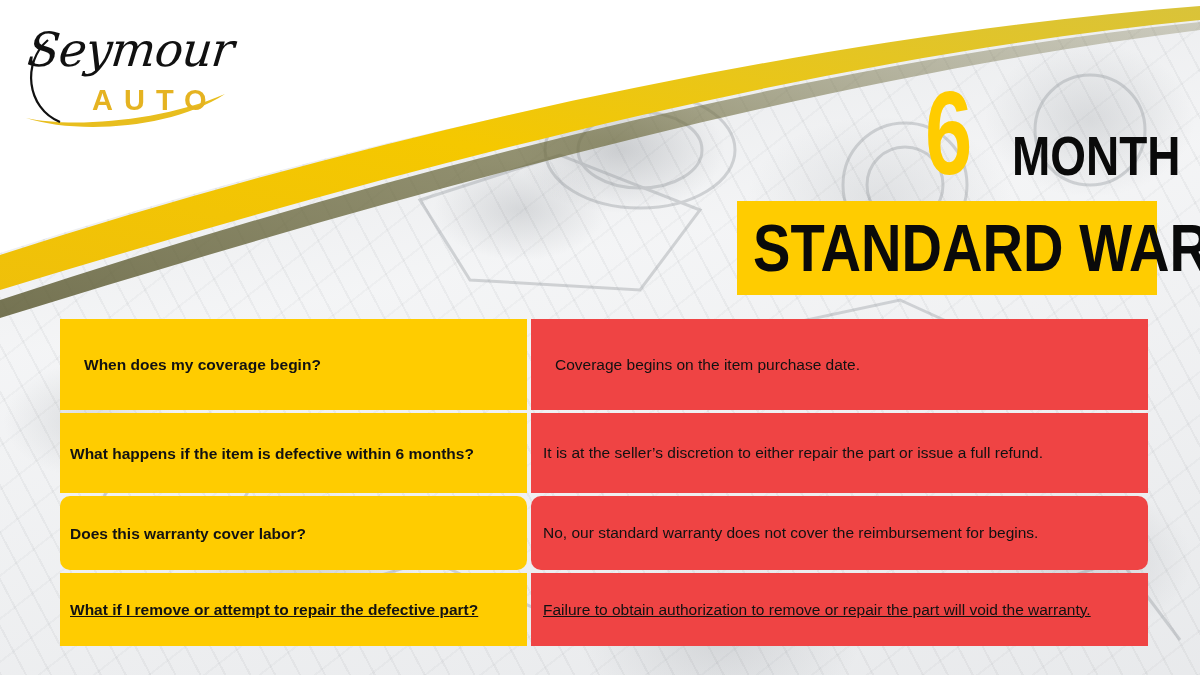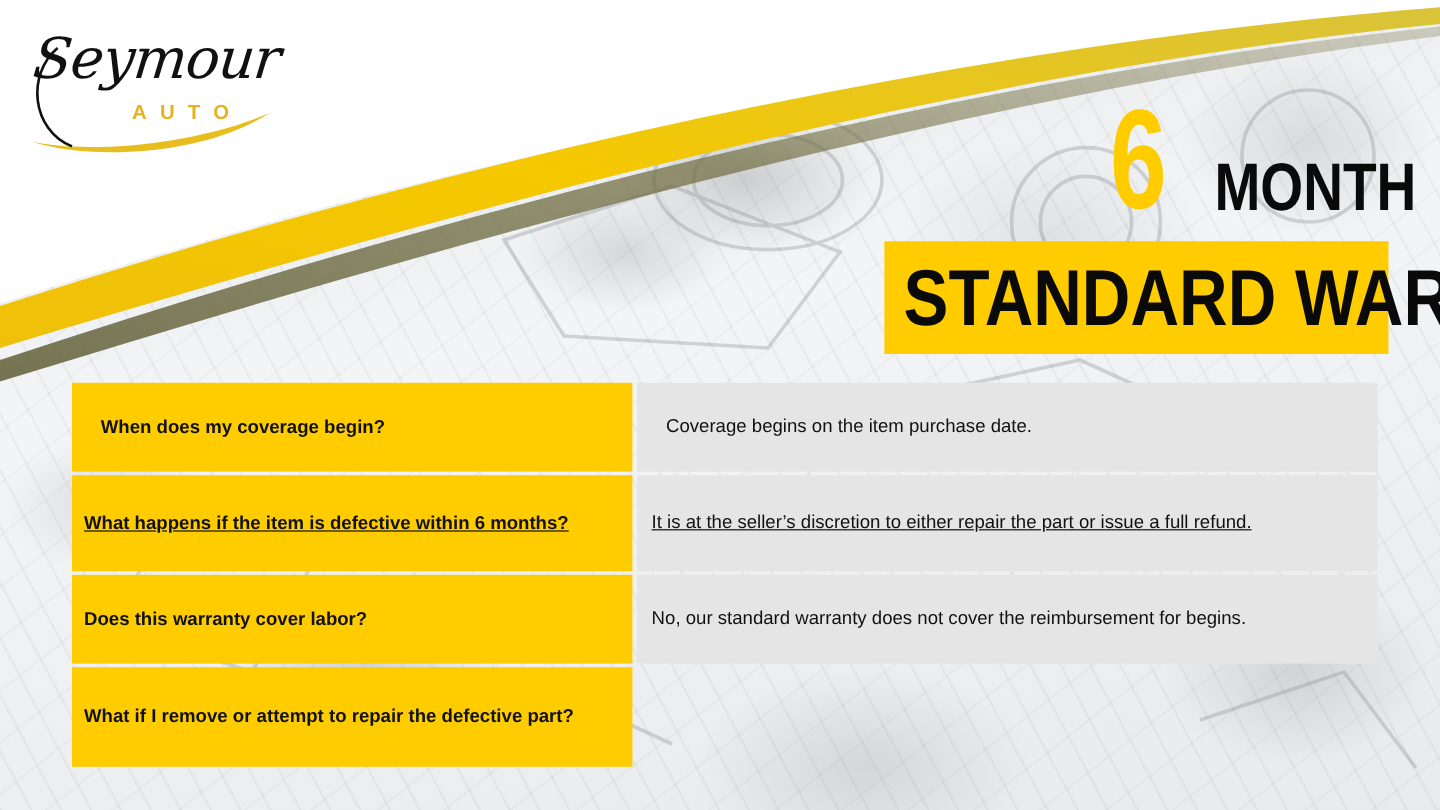--- a/index.html
+++ b/index.html
@@ -37,23 +37,23 @@
   
   .logo{position:absolute;left:20px;top:22px;width:215px;height:110px;}
   .logo-script{
     position:absolute;left:8px;top:0px;
     font-family:"DejaVu Serif", serif;
     font-style:italic;font-weight:400;font-size:47px;color:#111;
     letter-spacing:-1px;
     transform:skewX(-6deg);
   }
   .logo-auto{
-    position:absolute;left:90px;top:62px;
-    font-family:"Liberation Sans", sans-serif;
-    font-weight:700;font-size:17px;color:#e5b321;
+    position:absolute;left:72px;top:62px;
+    font-family:"Liberation Sans", sans-serif;
+    font-weight:700;font-size:29px;color:#e5b321;
     letter-spacing:11px;
   }
   .logo-swash{position:absolute;left:0;top:0;}
 
   
   .six{
     position:absolute;left:925px;top:78px;
     font-family:"Liberation Sans", sans-serif;
     font-weight:700;font-size:118px;line-height:110px;color:#FFCC00;
     transform:scaleX(.72);transform-origin:left top;
@@ -92,32 +92,32 @@
   .faq-row{display:flex;margin-bottom:3px;}
   .faq-q{
     width:467px;background:#FFCC00;
     padding:14px 9px 14px 10px;
     box-sizing:border-box;
     font-family:"Liberation Sans", sans-serif;
     font-weight:700;font-size:15.5px;line-height:21px;color:#121212;
     display:flex;align-items:center;
   }
   .faq-a{
-    width:617px;background:#e5e5e5;margin-left:4px;
+    width:617px;background:#ef4444;margin-left:4px;
     padding:14px 12px 14px 12px;
     box-sizing:border-box;
     font-family:"Liberation Sans", sans-serif;
     font-weight:400;font-size:15.5px;line-height:22px;color:#111;
     text-align:justify;
     display:flex;align-items:center;
   }
-  .r1 .faq-q,.r1 .faq-a{height:74px;padding-left:24px;}
-  .r2 .faq-q,.r2 .faq-a{height:80px;text-decoration:underline;}
-  .r3 .faq-q,.r3 .faq-a{height:74px;}
-  .r4 .faq-q,.r4 .faq-a{height:83px;}
+  .r1 .faq-q,.r1 .faq-a{height:91px;padding-left:24px;}
+  .r2 .faq-q,.r2 .faq-a{height:80px;}
+  .r3 .faq-q,.r3 .faq-a{height:74px;border-radius:10px;}
+  .r4 .faq-q,.r4 .faq-a{height:73px;text-decoration:underline;}
   .faq-a span{display:block;width:100%;}
 </style>
 </head>
 <body>
 
 <div class="slide">
 
   <div class="bg-photo"></div>
   <div class="bg-strokes"></div>
 
@@ -205,16 +205,19 @@
       </div>
       <div class="faq-a">
         <span>No, our standard warranty does not cover the reimbursement for begins.</span>
       </div>
     </div>
 
     <div class="faq-row r4">
       <div class="faq-q">
         <span>What if I remove or attempt to repair the defective part?</span>
       </div>
+      <div class="faq-a">
+        <span>Failure to obtain authorization to remove or repair the part will void the warranty.</span>
+      </div>
     </div>
 
   </div>
 </div>
 
 </body></html>

